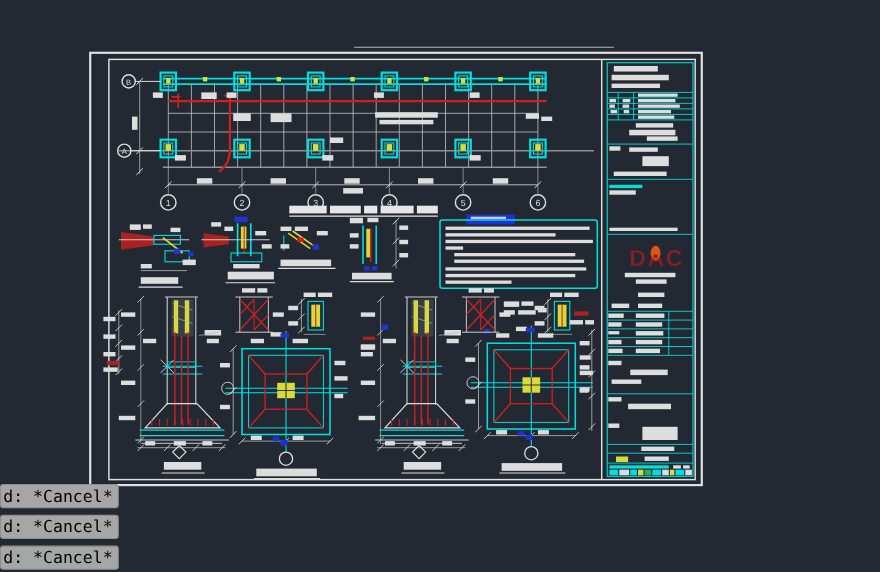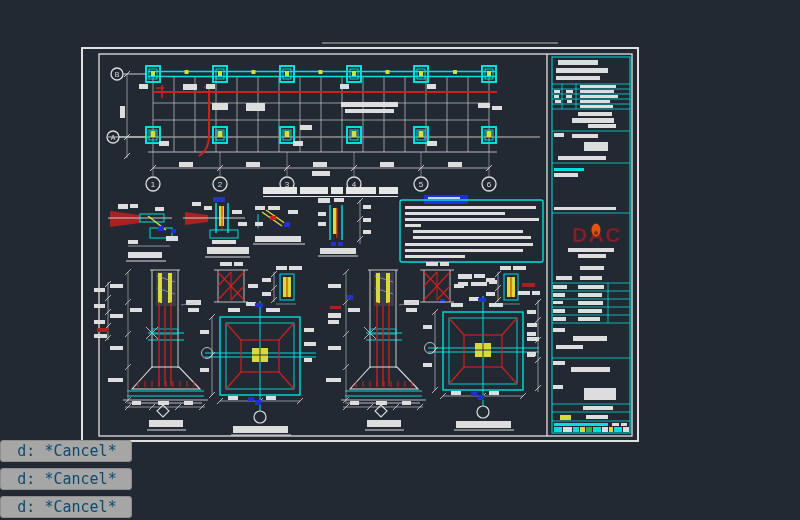--- a/index.html
+++ b/index.html
@@ -1,22 +1,22 @@
 <!DOCTYPE html>
 <html><head>
 <meta charset="utf-8">
 <style>
   html,body{margin:0;padding:0;background:#171b22;}
   .screen{position:relative;width:800px;height:520px;background:#232933;overflow:hidden;
           font-family:"Liberation Sans",sans-serif;}
   .viewport{position:absolute;left:0;top:0;}
-  .cmd-bar{position:absolute;left:0;width:132px;height:22px;background:#a6a6a6;
+  .cmd-bar{position:absolute;left:0;width:108px;height:22px;background:#a6a6a6;
            border:1px solid #8f8f8f;border-radius:3px;box-sizing:border-box;
-           color:#0c4a6e;font-family:"DejaVu Sans Mono",monospace;font-size:15px;
-           line-height:20px;padding-left:2px;white-space:pre;z-index:5;text-align:center;}
+           color:#000000;font-family:"DejaVu Sans Mono",monospace;font-size:15px;
+           line-height:20px;padding-left:2px;white-space:pre;z-index:5;}
   .cmd-1{top:440px;} .cmd-2{top:468px;} .cmd-3{top:496px;}
 </style>
 </head>
 <body>
 
 <div class="screen">
 
 <svg class="viewport" width="800" height="520" viewBox="0 0 800 520">
 
   <path d="M322 43 H558" stroke="#b8b8b8" stroke-width="1"></path>

